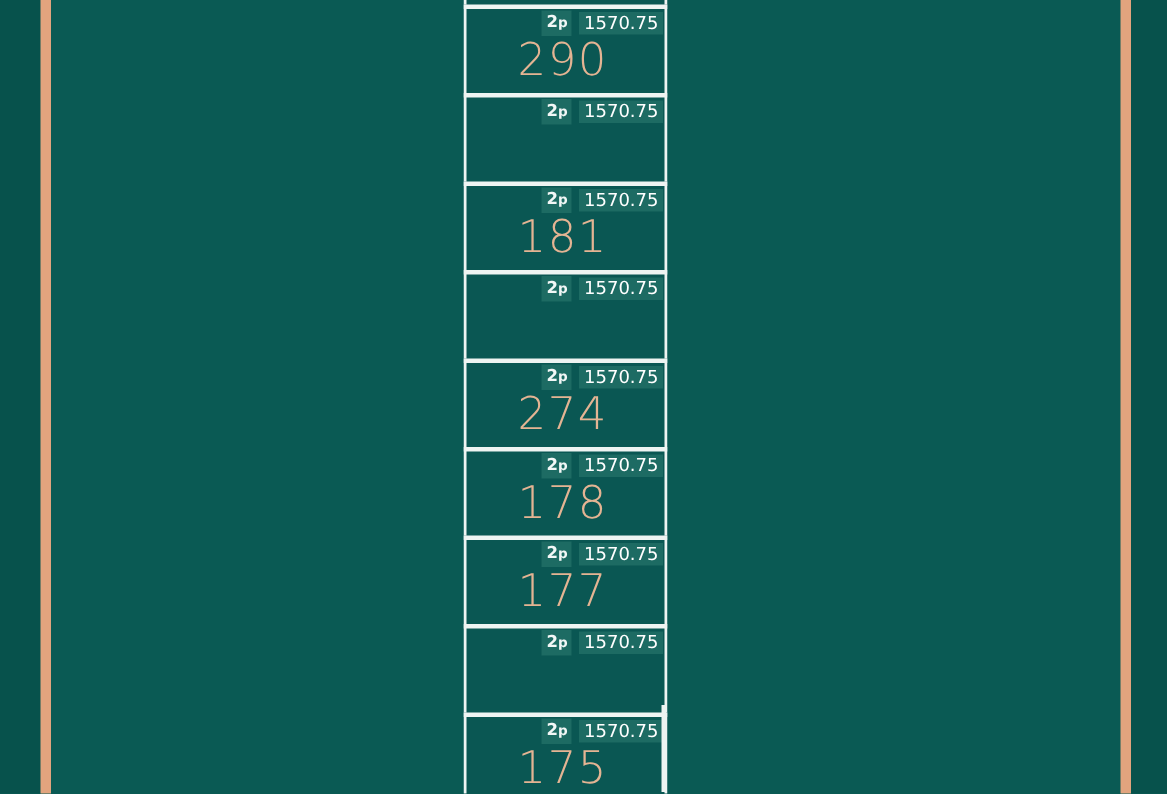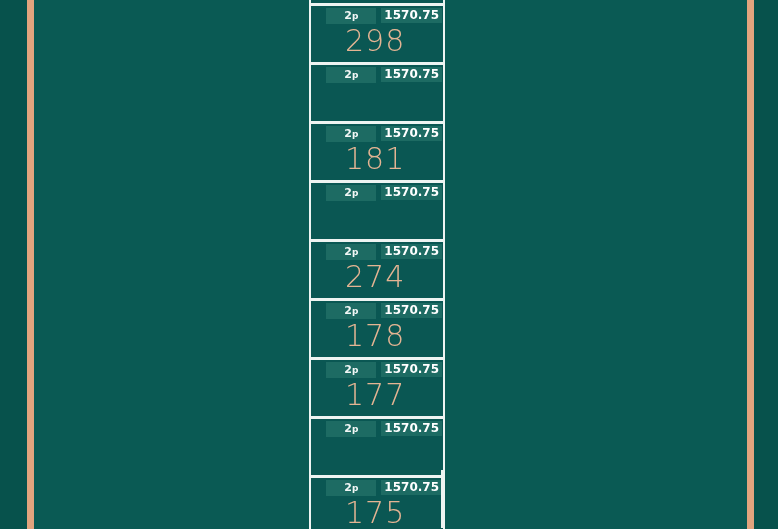--- a/index.html
+++ b/index.html
@@ -96,35 +96,35 @@
     gap: 5px;
   }
 
   .badge-orbital {
     display: inline-block;
     background: #1d6b63;
     color: #f2f7f6;
     font-size: 11px;
     font-weight: bold;
     line-height: 15px;
-    padding: 0 18px;
+    padding: 0 3px;
     letter-spacing: 0px;
     white-space: nowrap;
   }
   .badge-orbital .sub {
     font-size: 9px;
     vertical-align: baseline;
   }
 
   .badge-value {
     display: inline-block;
     background: #1d6b63;
     color: #ffffff;
     font-size: 12px;
-    font-weight: bold;
+    font-weight: normal;
     line-height: 15px;
     padding: 0 3px;
     white-space: nowrap;
     font-family: "DejaVu Sans", sans-serif;
   }
 
   
   .card-number {
     position: absolute;
     left: 34px;
@@ -175,21 +175,21 @@
           <div class="card-inner">
             <div class="card-number">184</div>
           </div>
         </div>
         <div class="card">
           <div class="card-inner">
             <div class="card-header">
               <span class="badge-orbital">2<span class="sub">p</span></span>
               <span class="badge-value">1570.75</span>
             </div>
-            <div class="card-number">298</div>
+            <div class="card-number">290</div>
           </div>
         </div>
         <div class="card">
           <div class="card-inner">
             <div class="card-header">
               <span class="badge-orbital">2<span class="sub">p</span></span>
               <span class="badge-value">1570.75</span>
             </div>
           </div>
         </div>

